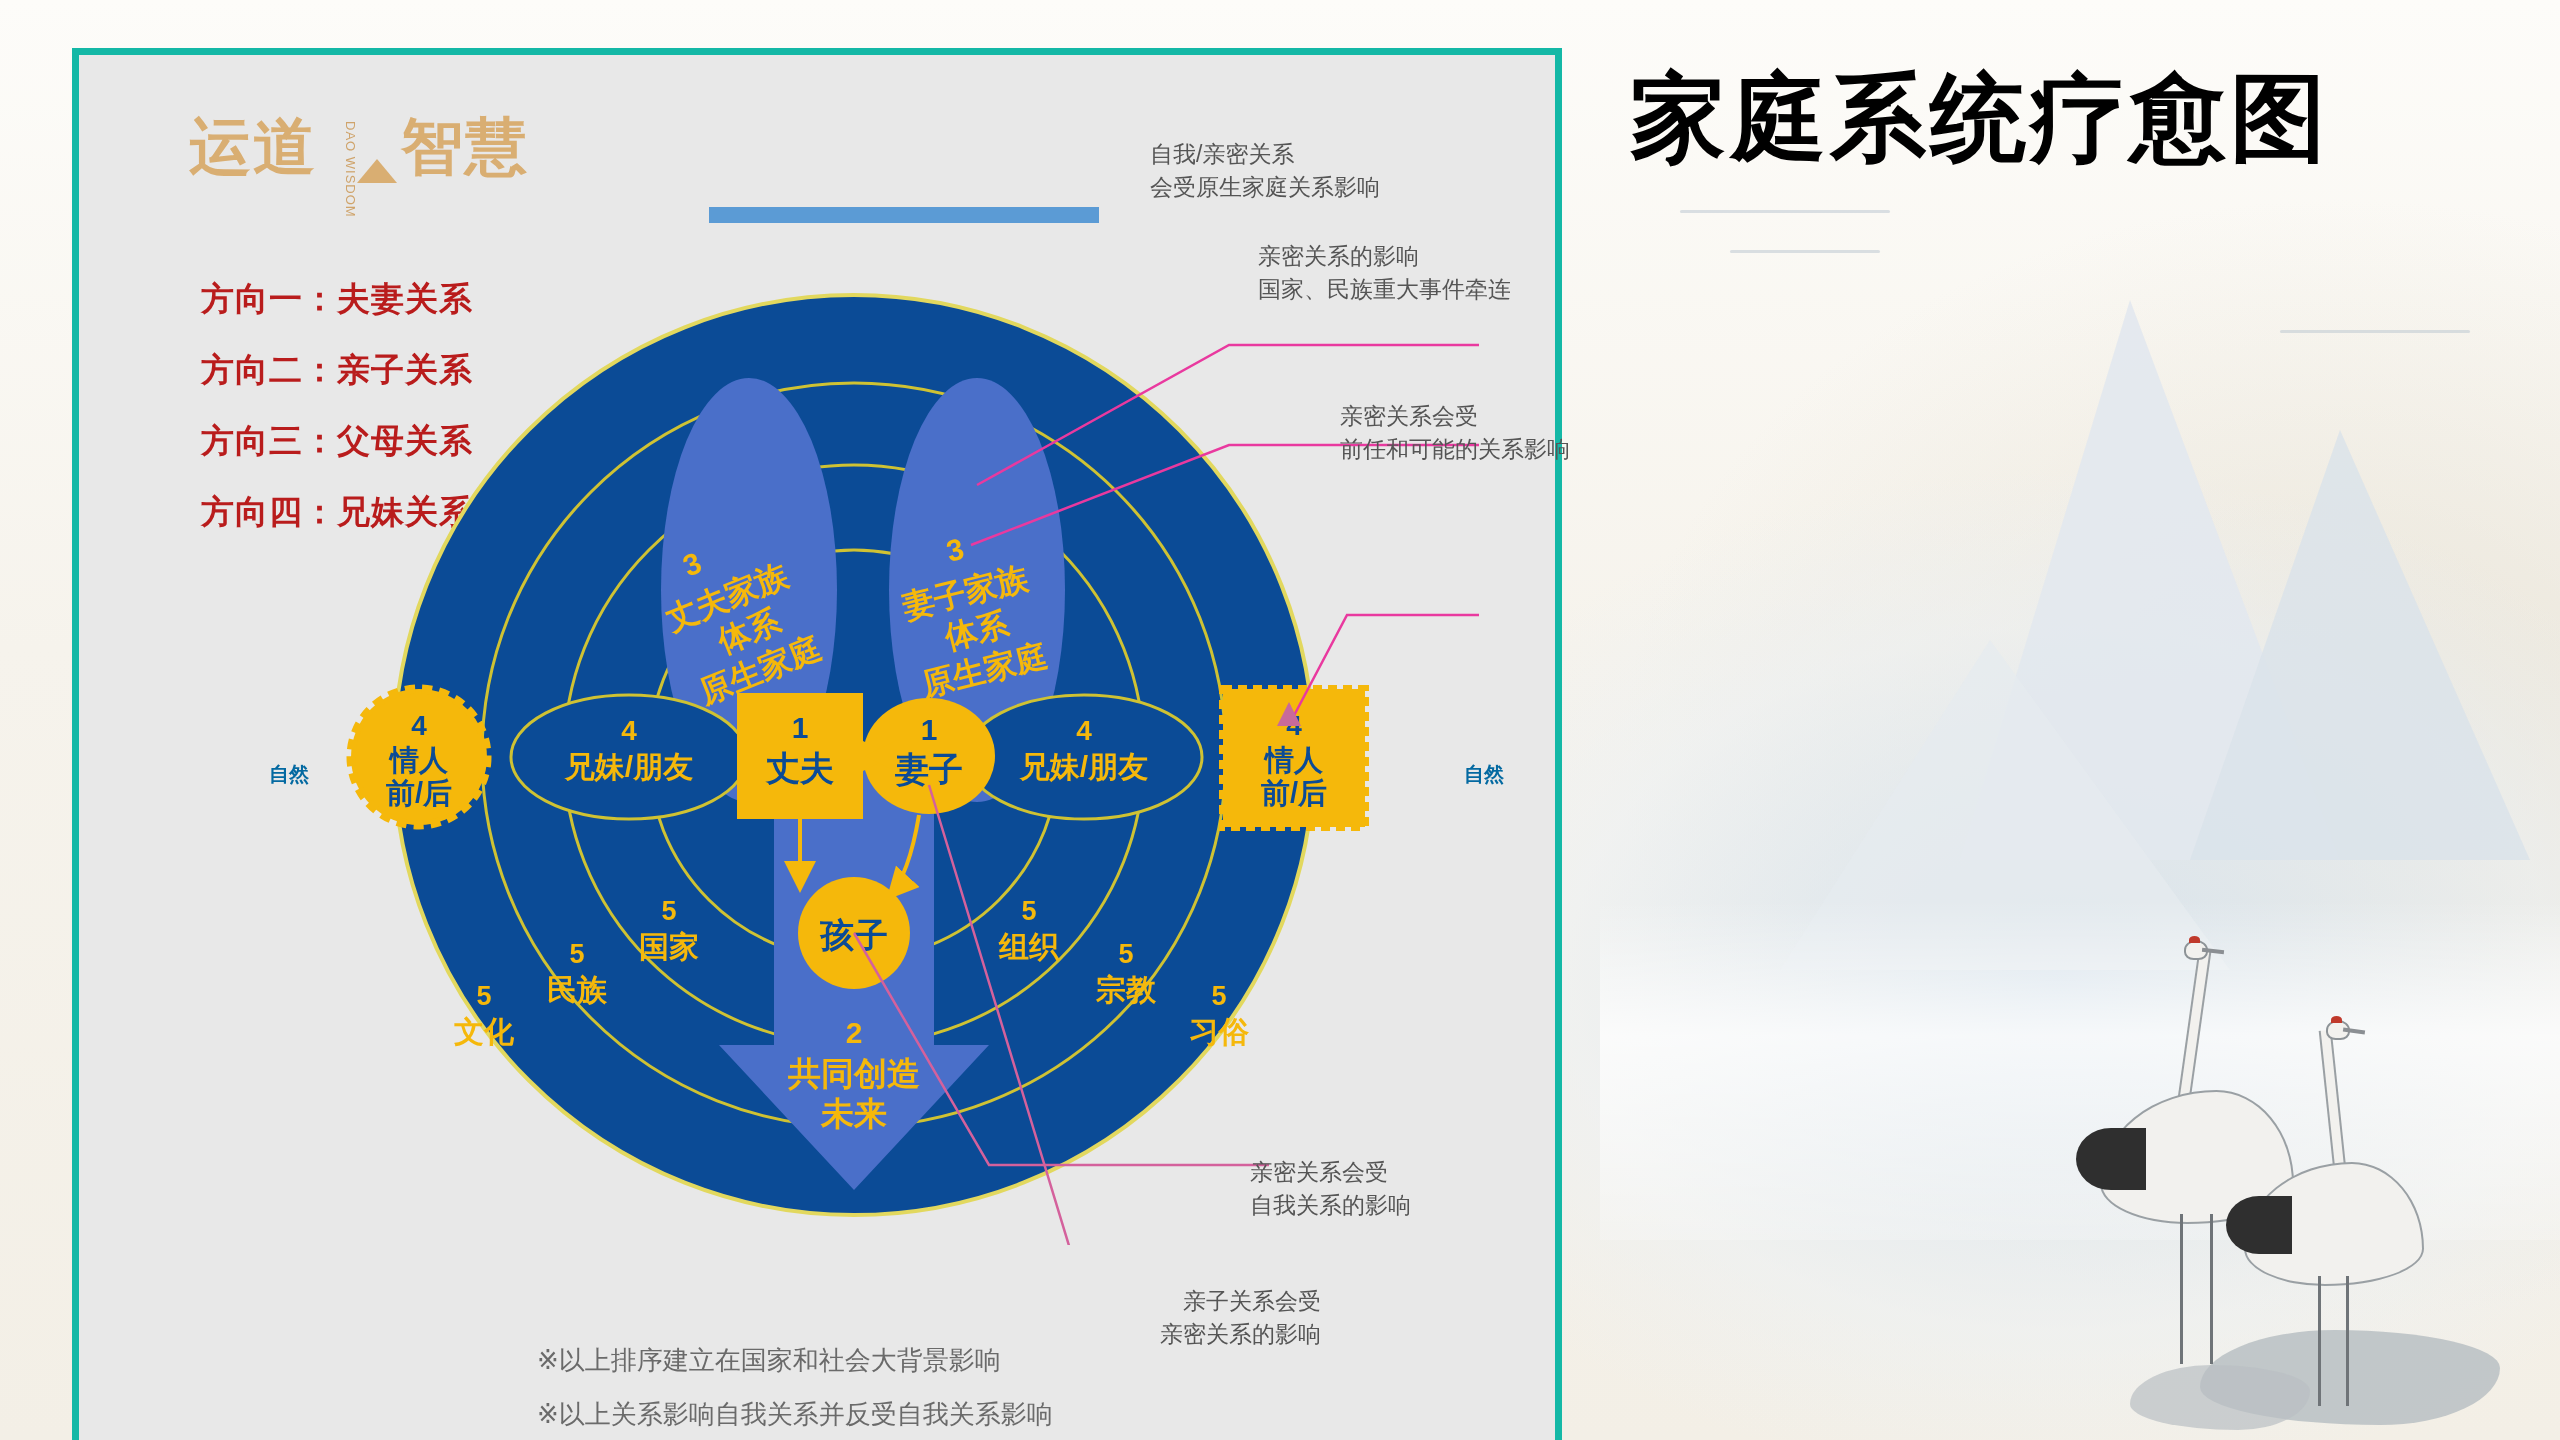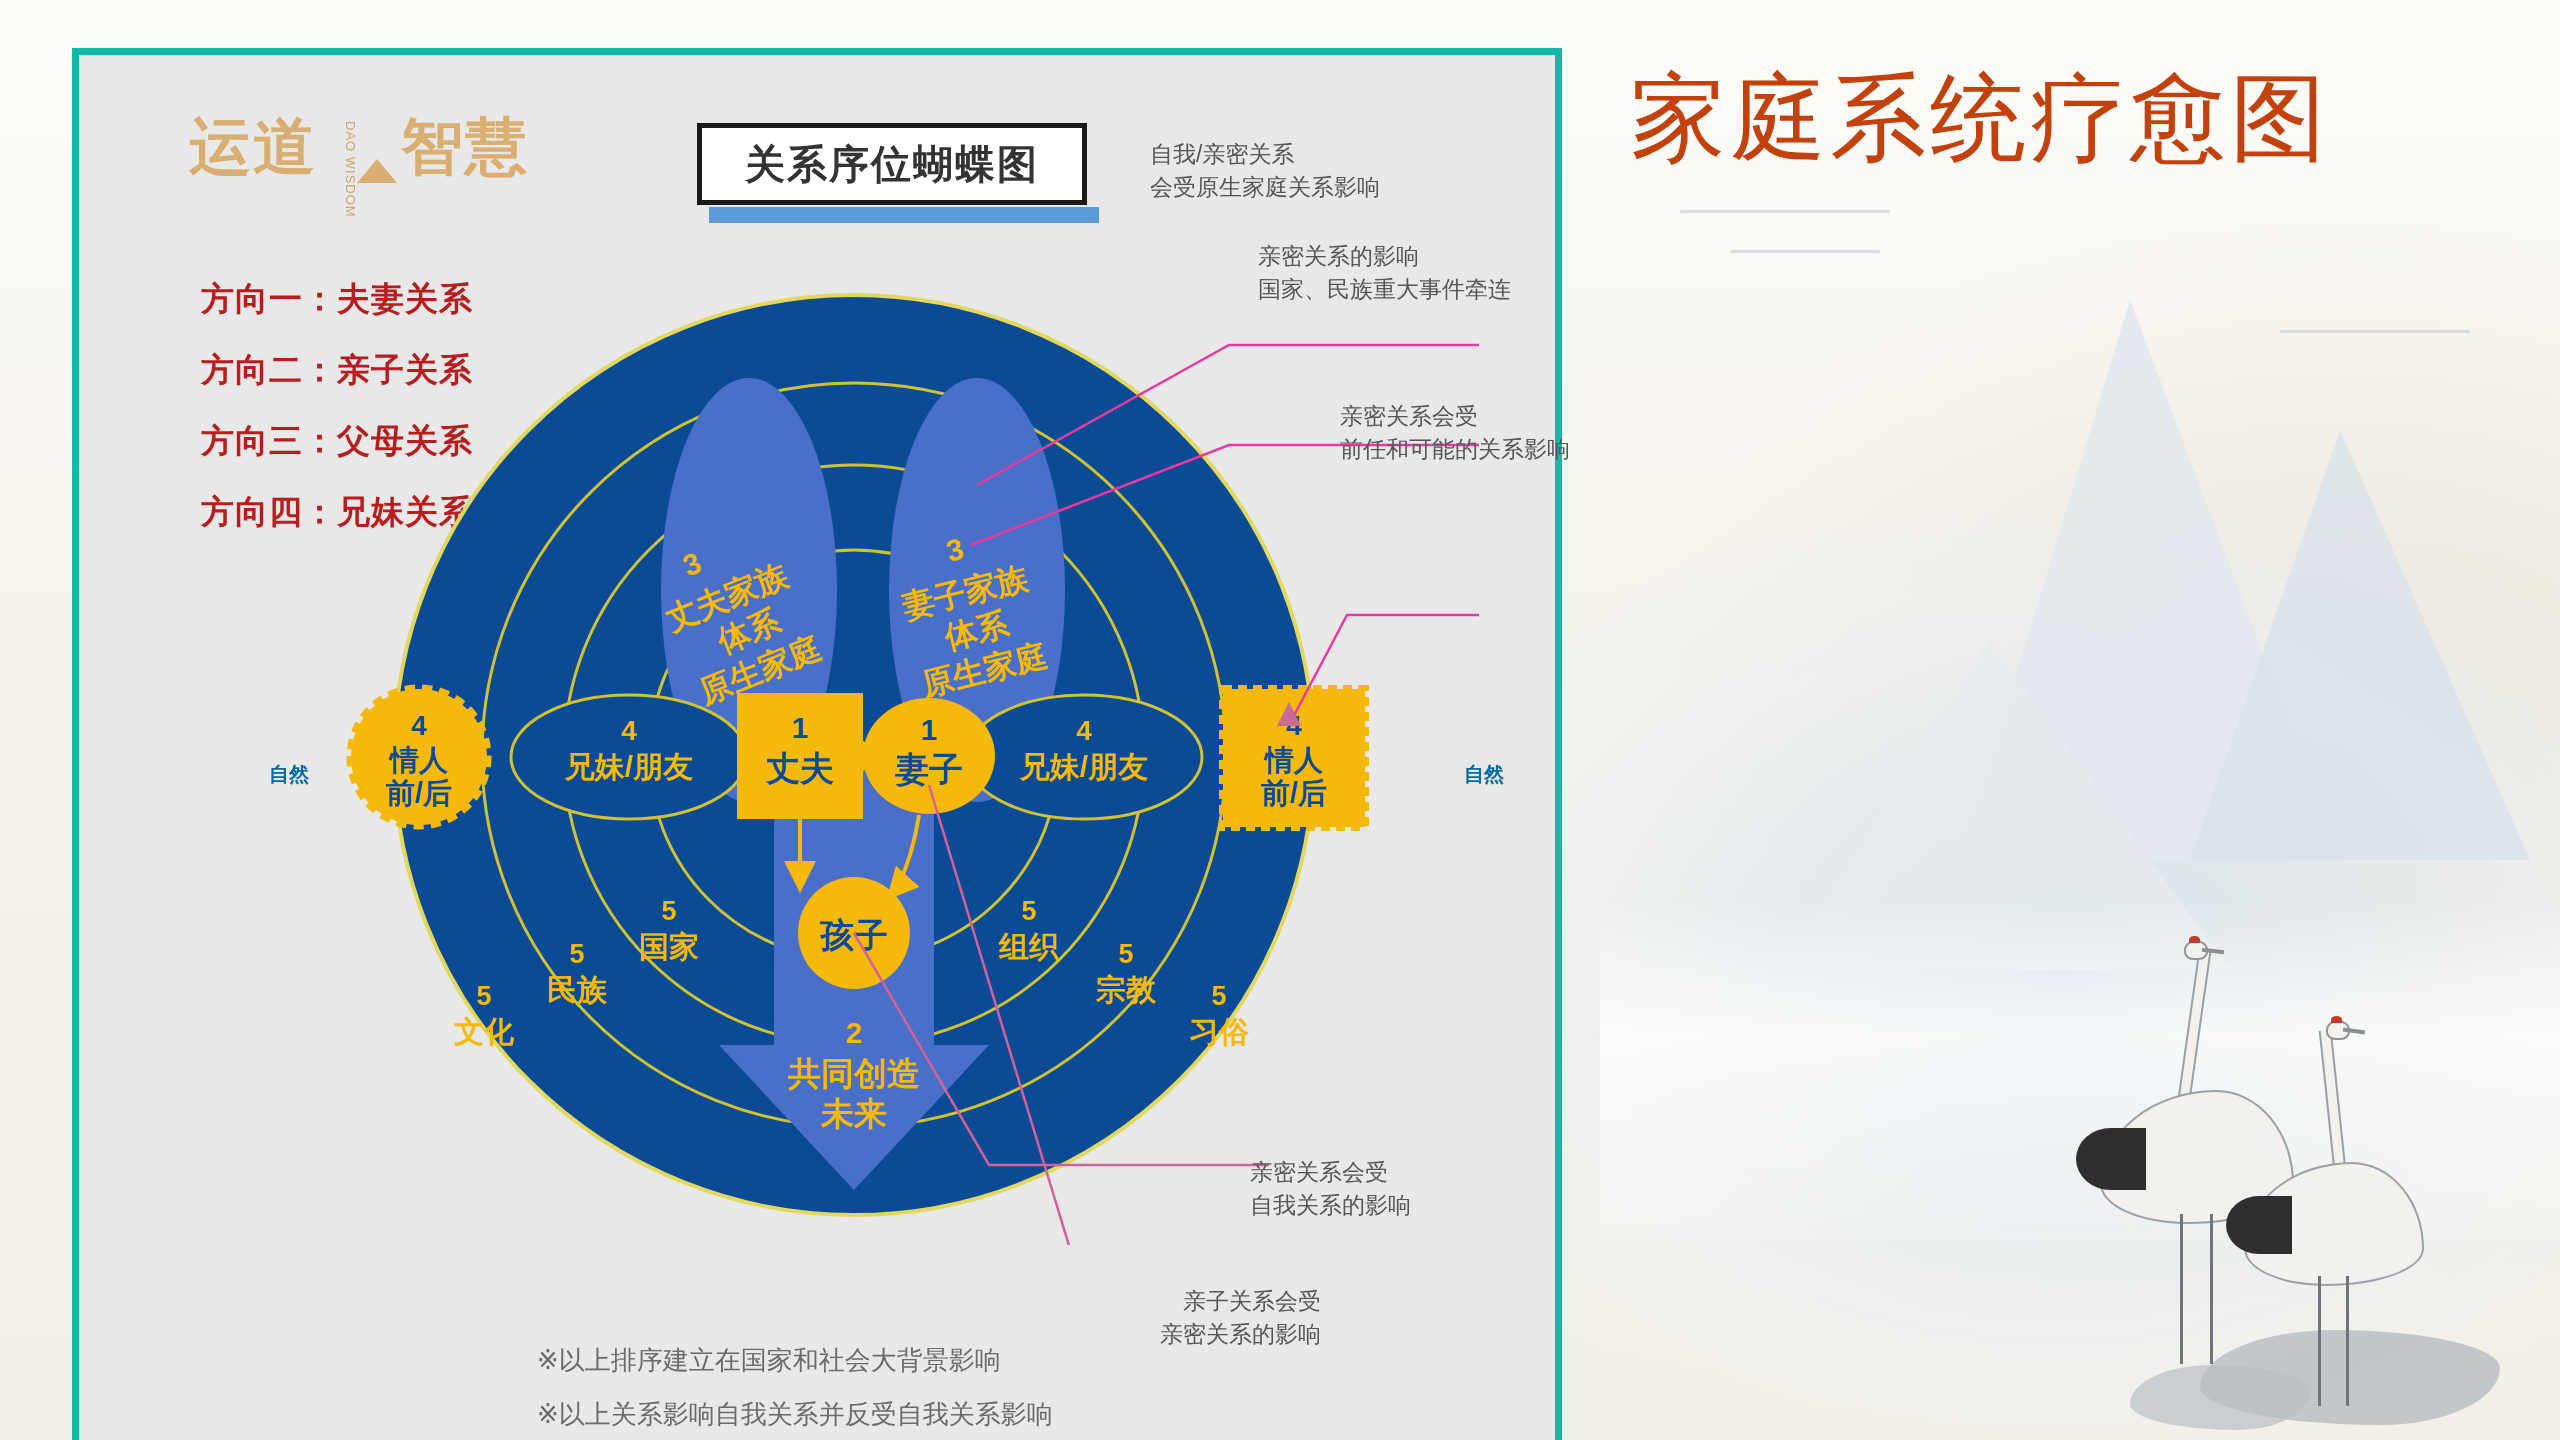--- a/index.html
+++ b/index.html
@@ -36,21 +36,21 @@
   .crane .neck{position:absolute;width:9px;background:#f2f1ee;border-left:2px solid #9aa0a4;border-right:2px solid #9aa0a4;}
   .crane .head{position:absolute;width:20px;height:16px;background:#f2f1ee;border:2px solid #8d9397;border-radius:50% 50% 40% 40%;}
   .crane .cap{position:absolute;width:11px;height:7px;background:#c0392b;border-radius:50% 50% 0 0;}
   .crane .beak{position:absolute;width:22px;height:4px;background:#8b8f93;}
   .crane .tail{position:absolute;background:#2b2b2b;border-radius:0 60% 60% 0;}
   .crane .leg{position:absolute;width:3px;background:#6f7478;}
 
   
   #right-title{
     position:absolute;left:1630px;top:55px;width:740px;
-    font-size:96px;font-weight:normal;color:#c2410c;letter-spacing:4px;
+    font-size:96px;font-weight:bold;color:#000000;letter-spacing:4px;
     white-space:nowrap;
   }
 
   
   #panel{
     position:absolute;left:72px;top:48px;width:1490px;height:1424px;
     background:#e8e8e8;border:7px solid #14b8a6;box-sizing:border-box;
   }
 
   
@@ -146,21 +146,20 @@
 <div id="panel">
 
   <div id="logo">
     <div class="zi a">运道</div>
     <div class="pin">DAO WISDOM</div>
     <div class="mark"></div>
     <div class="zi b">智慧</div>
   </div>
 
   <div id="title-accent"></div>
-  <div id="title-card">关系序位蝴蝶图</div>
 
   <div id="directions">
     <div class="row">方向一：夫妻关系</div>
     <div class="row">方向二：亲子关系</div>
     <div class="row">方向三：父母关系</div>
     <div class="row">方向四：兄妹关系</div>
   </div>
 
   <div class="nature-label" id="nature-left">自然</div>
   <div class="nature-label" id="nature-right">自然</div>

